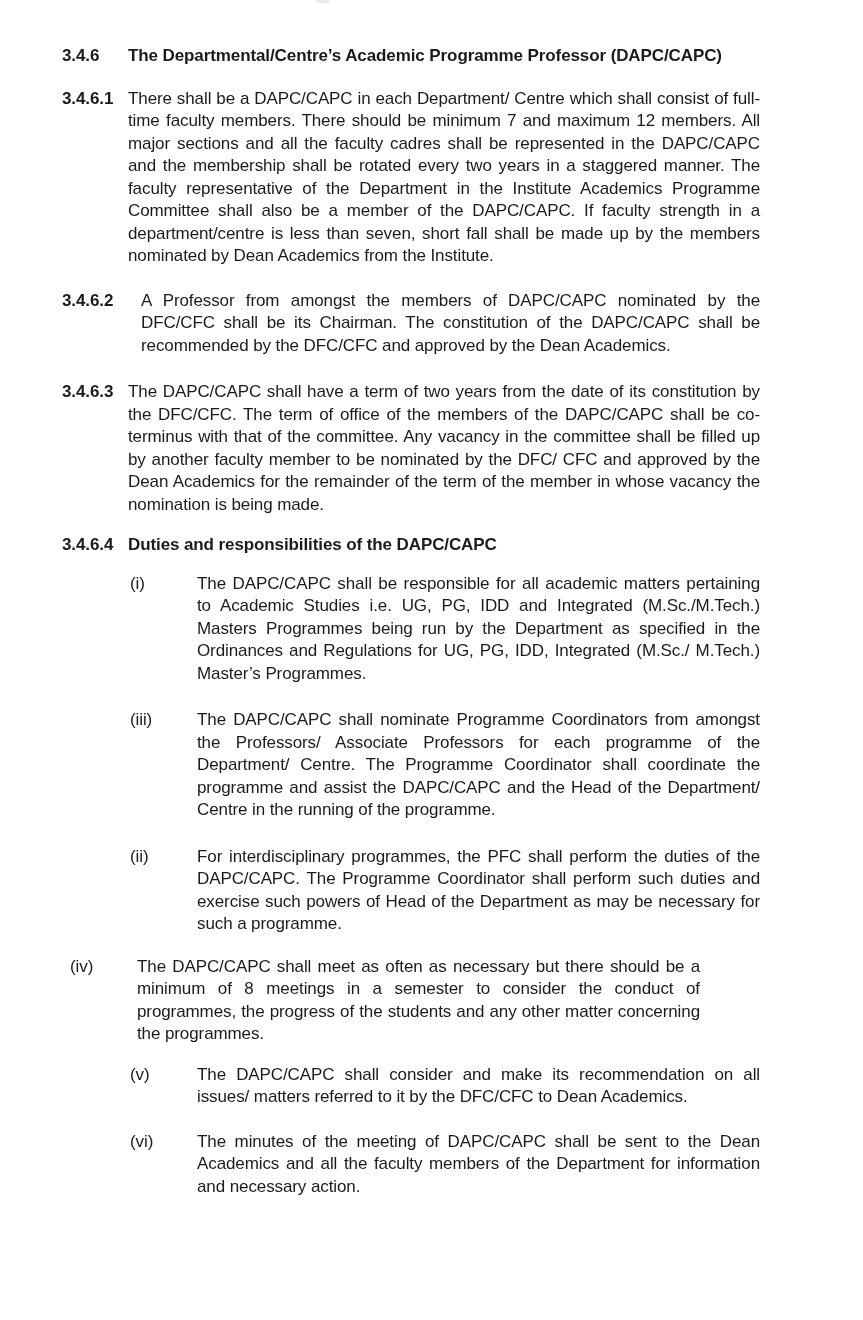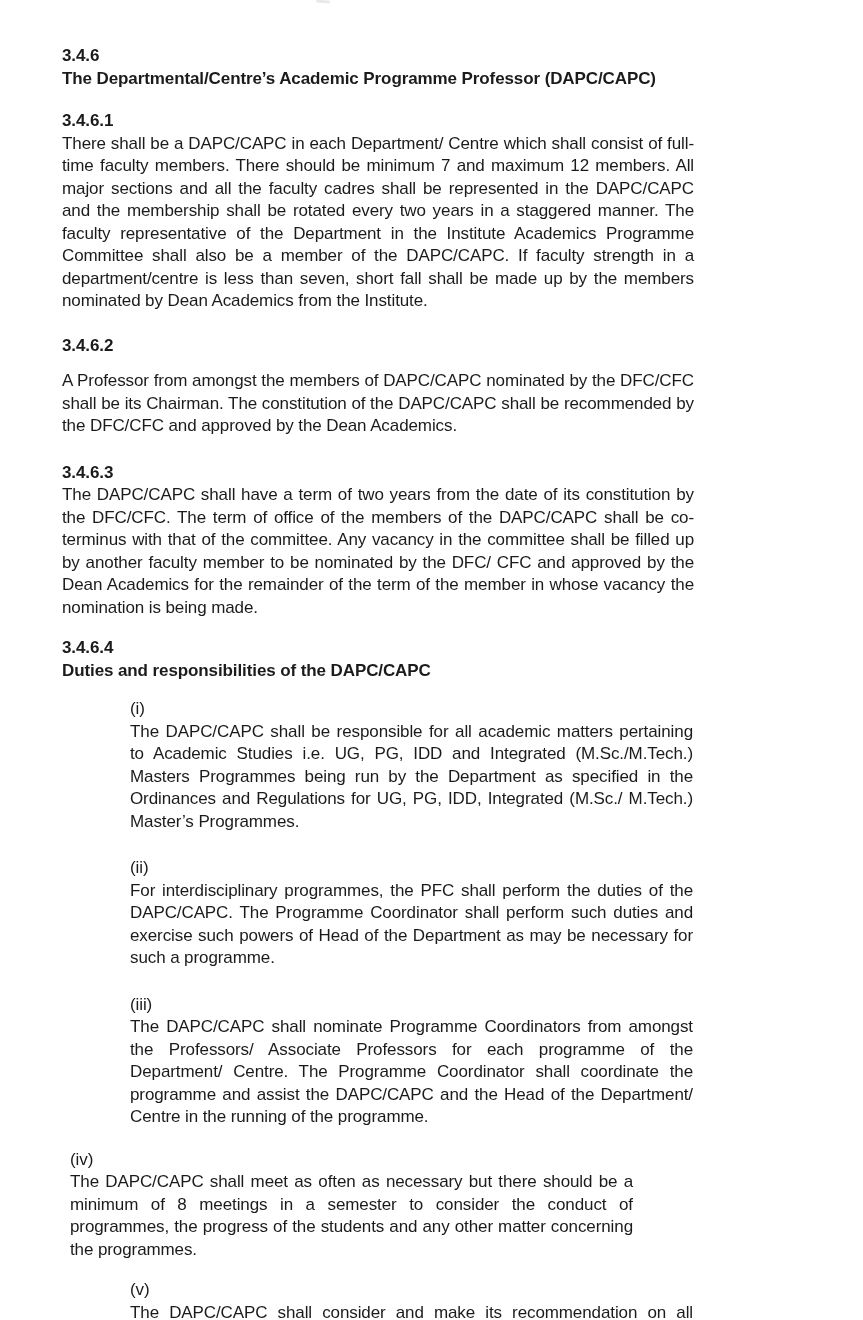--- a/index.html
+++ b/index.html
@@ -24,21 +24,21 @@
   }
   .content {
     position: absolute;
     left: 62px;
     top: 45px;
     width: 698px;
     font-size: 17px;
     line-height: 22.5px;
     letter-spacing: -0.1px;
   }
-  .row { display: flex; align-items: flex-start; flex-direction: column; }
+  .row { display: flex; align-items: flex-start; }
   .num {
     flex: none;
     width: 66px;
     font-weight: bold;
   }
   .body {
     width: 632px;
     text-align: justify;
   }
   .bold { font-weight: bold; }
@@ -88,35 +88,39 @@
     <div class="row m-h4">
       <div class="num">3.4.6.4</div>
       <div class="body bold">Duties and responsibilities of the DAPC/CAPC</div>
     </div>
 
     <div class="row item m-i1">
       <div class="roman">(i)</div>
       <div class="itext">The DAPC/CAPC shall be responsible for all academic matters pertaining to Academic Studies i.e. UG, PG, IDD and Integrated (M.Sc./M.Tech.) Masters Programmes being run by the Department as specified in the Ordinances and Regulations for UG, PG, IDD, Integrated (M.Sc./ M.Tech.) Master’s Programmes.</div>
     </div>
 
+    <div class="row item m-i3">
+      <div class="roman">(iii)</div>
+      <div class="itext">The DAPC/CAPC shall nominate Programme Coordinators from amongst the Professors/ Associate Professors for each programme of the Department/ Centre. The Programme Coordinator shall coordinate the programme and assist the DAPC/CAPC and the Head of the Department/ Centre in the running of the programme.</div>
+    </div>
+
     <div class="row item m-i2">
       <div class="roman">(ii)</div>
       <div class="itext">For interdisciplinary programmes, the PFC shall perform the duties of the DAPC/CAPC. The Programme Coordinator shall perform such duties and exercise such powers of Head of the Department as may be necessary for such a programme.</div>
-    </div>
-
-    <div class="row item m-i3">
-      <div class="roman">(iii)</div>
-      <div class="itext">The DAPC/CAPC shall nominate Programme Coordinators from amongst the Professors/ Associate Professors for each programme of the Department/ Centre. The Programme Coordinator shall coordinate the programme and assist the DAPC/CAPC and the Head of the Department/ Centre in the running of the programme.</div>
     </div>
 
     <div class="row item m-i4">
       <div class="roman">(iv)</div>
       <div class="itext">The DAPC/CAPC shall meet as often as necessary but there should be a minimum of 8 meetings in a semester to consider the conduct of programmes, the progress of the students and any other matter concerning the programmes.</div>
     </div>
 
     <div class="row item m-i5">
       <div class="roman">(v)</div>
       <div class="itext">The DAPC/CAPC shall consider and make its recommendation on all issues/ matters referred to it by the DFC/CFC to Dean Academics.</div>
     </div>
 
+    <div class="row item m-i6">
+      <div class="roman">(vi)</div>
+      <div class="itext">The minutes of the meeting of DAPC/CAPC shall be sent to the Dean Academics and all the faculty members of the Department for information and necessary action.</div>
+    </div>
 
   </div>
 </div>
 
 </body></html>

